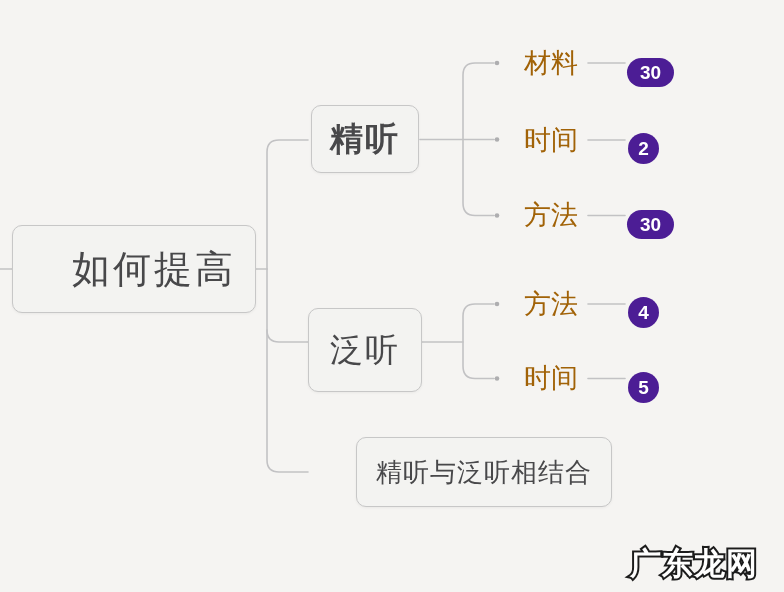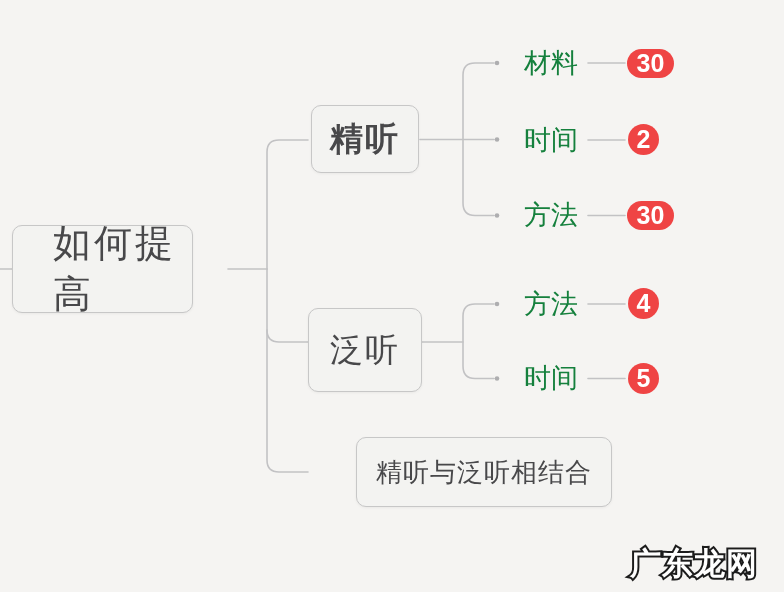--- a/index.html
+++ b/index.html
@@ -23,21 +23,21 @@
     border: 1.5px solid #c7c7c7;
     border-radius: 10px;
     background: #f3f3f1;
     display: flex;
     align-items: center;
     justify-content: center;
     color: #48484a;
     box-shadow: 0 1px 3px rgba(0,0,0,0.05);
   }
   #node-root {
-    left: 12px; top: 225px; width: 181px; height: 88px;
+    left: 12px; top: 225px; width: 244px; height: 88px;
     font-size: 38px; letter-spacing: 3px; padding-left: 40px;
   }
   #node-branch-intensive {
     left: 311px; top: 105px; width: 108px; height: 68px;
     font-size: 33px; letter-spacing: 2px; font-weight: bold;
   }
   #node-branch-extensive {
     left: 308px; top: 308px; width: 114px; height: 84px;
     font-size: 33px; letter-spacing: 2px;
   }
@@ -46,31 +46,32 @@
     font-size: 26px; letter-spacing: 1px; margin-left: 48px;
   }
   .leaf-label {
     position: absolute;
     left: 519px;
     width: 64px;
     height: 34px;
     line-height: 34px;
     text-align: center;
     font-size: 27px;
-    color: #15803d;
+    color: #a16207;
   }
   .badge {
     position: absolute;
-    background: #ef4444;
+    background: #4c1d95;
     color: #ffffff;
     display: flex;
     align-items: center;
     justify-content: center;
     font-weight: bold;
-    font-size: 25px;
+    font-size: 19px;
+    margin-top: 9px;
   }
   .badge.pill { width: 47px; height: 29px; border-radius: 15px; }
   .badge.circle { width: 31px; height: 31px; border-radius: 50%; }
 
   #leaf-1 { top: 46px; }
   #leaf-2 { top: 123px; }
   #leaf-3 { top: 198px; }
   #leaf-4 { top: 287px; }
   #leaf-5 { top: 361px; }
 

